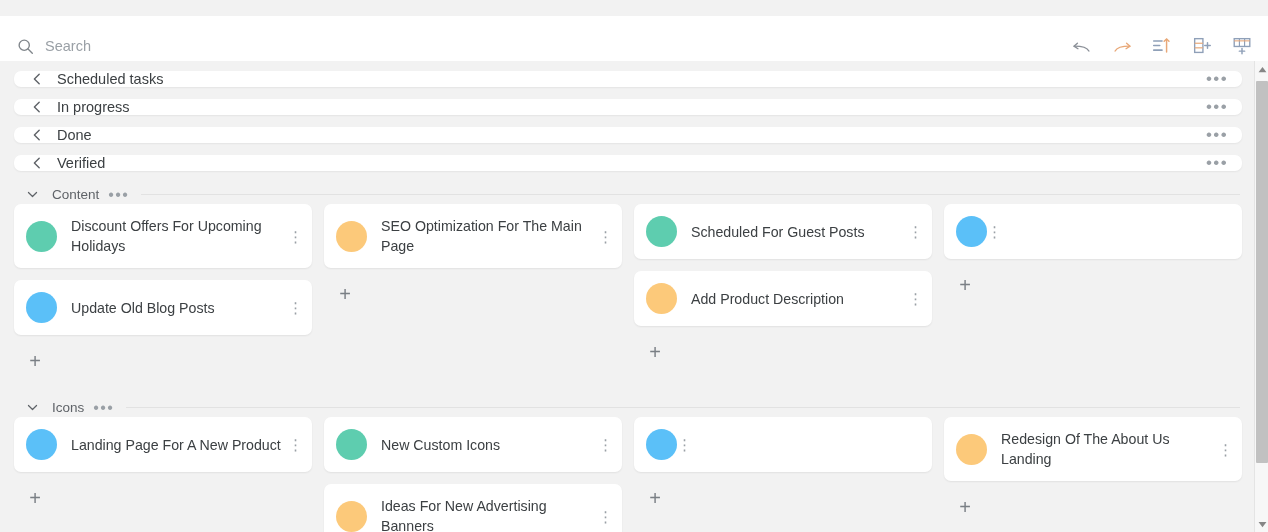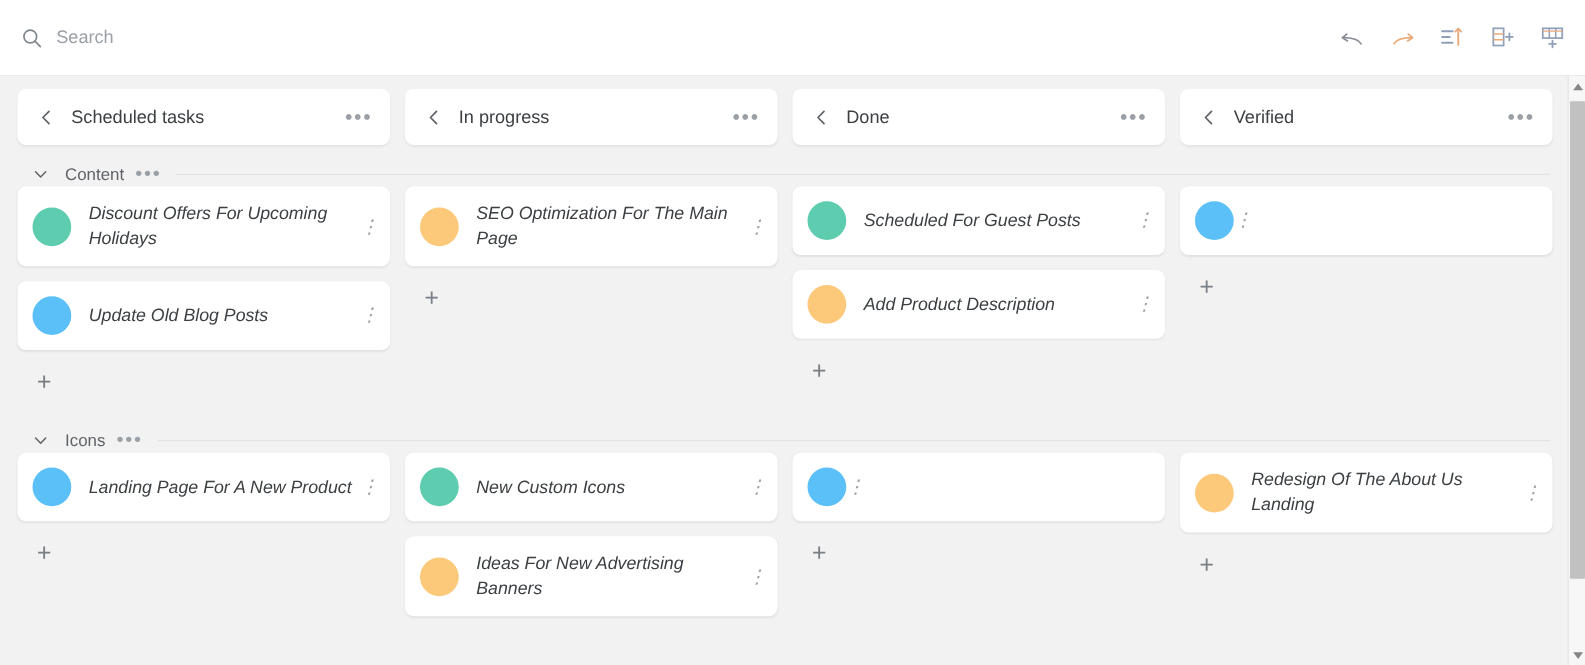--- a/index.html
+++ b/index.html
@@ -5,21 +5,21 @@
   * { box-sizing: border-box; margin: 0; padding: 0; }
   html, body {
     width: 1268px; height: 532px;
     background: #f2f2f2;
     font-family: "Liberation Sans", sans-serif;
     overflow: hidden;
   }
 
   
   .topbar {
-    position: absolute; top: 0; left: 0;
+    position: absolute; top: 16px; left: 0;
     width: 1268px; height: 61px;
     background: #ffffff;
     display: flex; align-items: center;
     border-bottom: 1px solid #e9e9e9;
   }
   .search-wrap {
     display: flex; align-items: center; gap: 11px;
     margin-left: 17px; height: 100%;
   }
   .search-icon { width: 17px; height: 17px; display: block; }
@@ -45,20 +45,21 @@
   .board {
     position: absolute; top: 61px; left: 0;
     width: 1254px; height: 471px;
     background: #f2f2f2;
     overflow: hidden;
   }
 
   .col-headers {
     display: flex; gap: 12px;
     padding: 10px 12px 0 14px;
+    flex-direction: column;
   }
   .col-header {
     flex: 1 1 0; min-width: 0;
     height: 45px; background: #fff;
     border-radius: 7px;
     display: flex; align-items: center;
     padding: 0 14px 0 16px;
     box-shadow: 0 1px 2px rgba(0,0,0,0.06);
     cursor: pointer;
   }
@@ -90,21 +91,20 @@
   .group-head .dots-h { margin-left: 9px; font-size: 16px; }
   .group-rule {
     flex: 1 1 auto; height: 1px;
     background: #e2e2e2; margin-left: 12px;
   }
 
   .lane {
     display: flex; gap: 12px;
     padding: 0 12px 0 14px;
     align-items: flex-start;
-    font-style: italic;
   }
   .lane-col {
     flex: 1 1 0; min-width: 0;
     display: flex; flex-direction: column;
   }
 
   .card {
     background: #fff; border-radius: 7px;
     box-shadow: 0 1px 2px rgba(0,0,0,0.07);
     display: flex; align-items: center;

